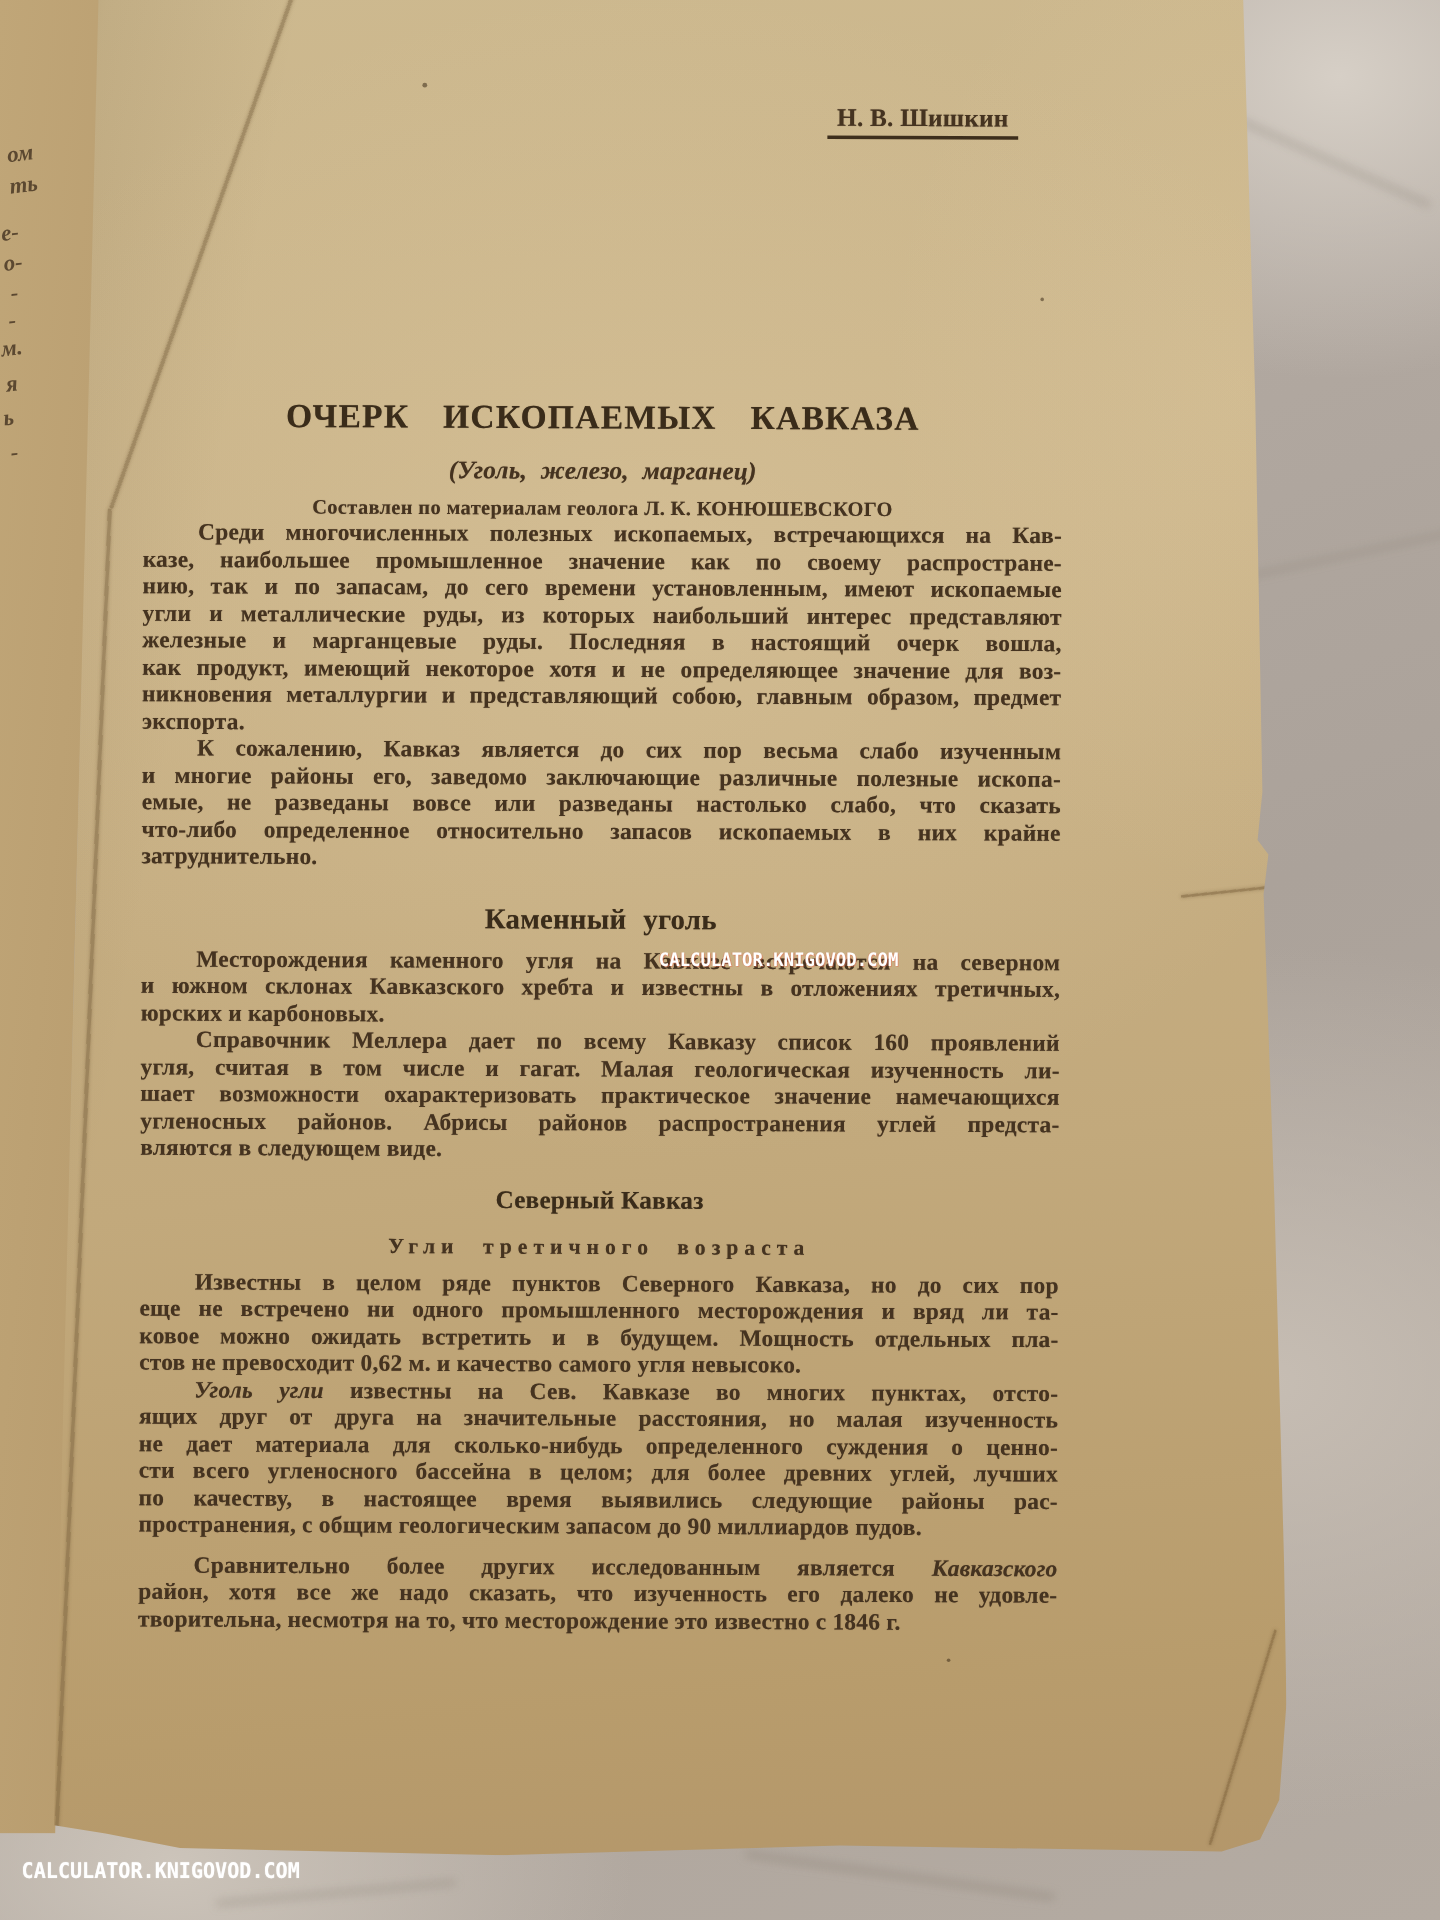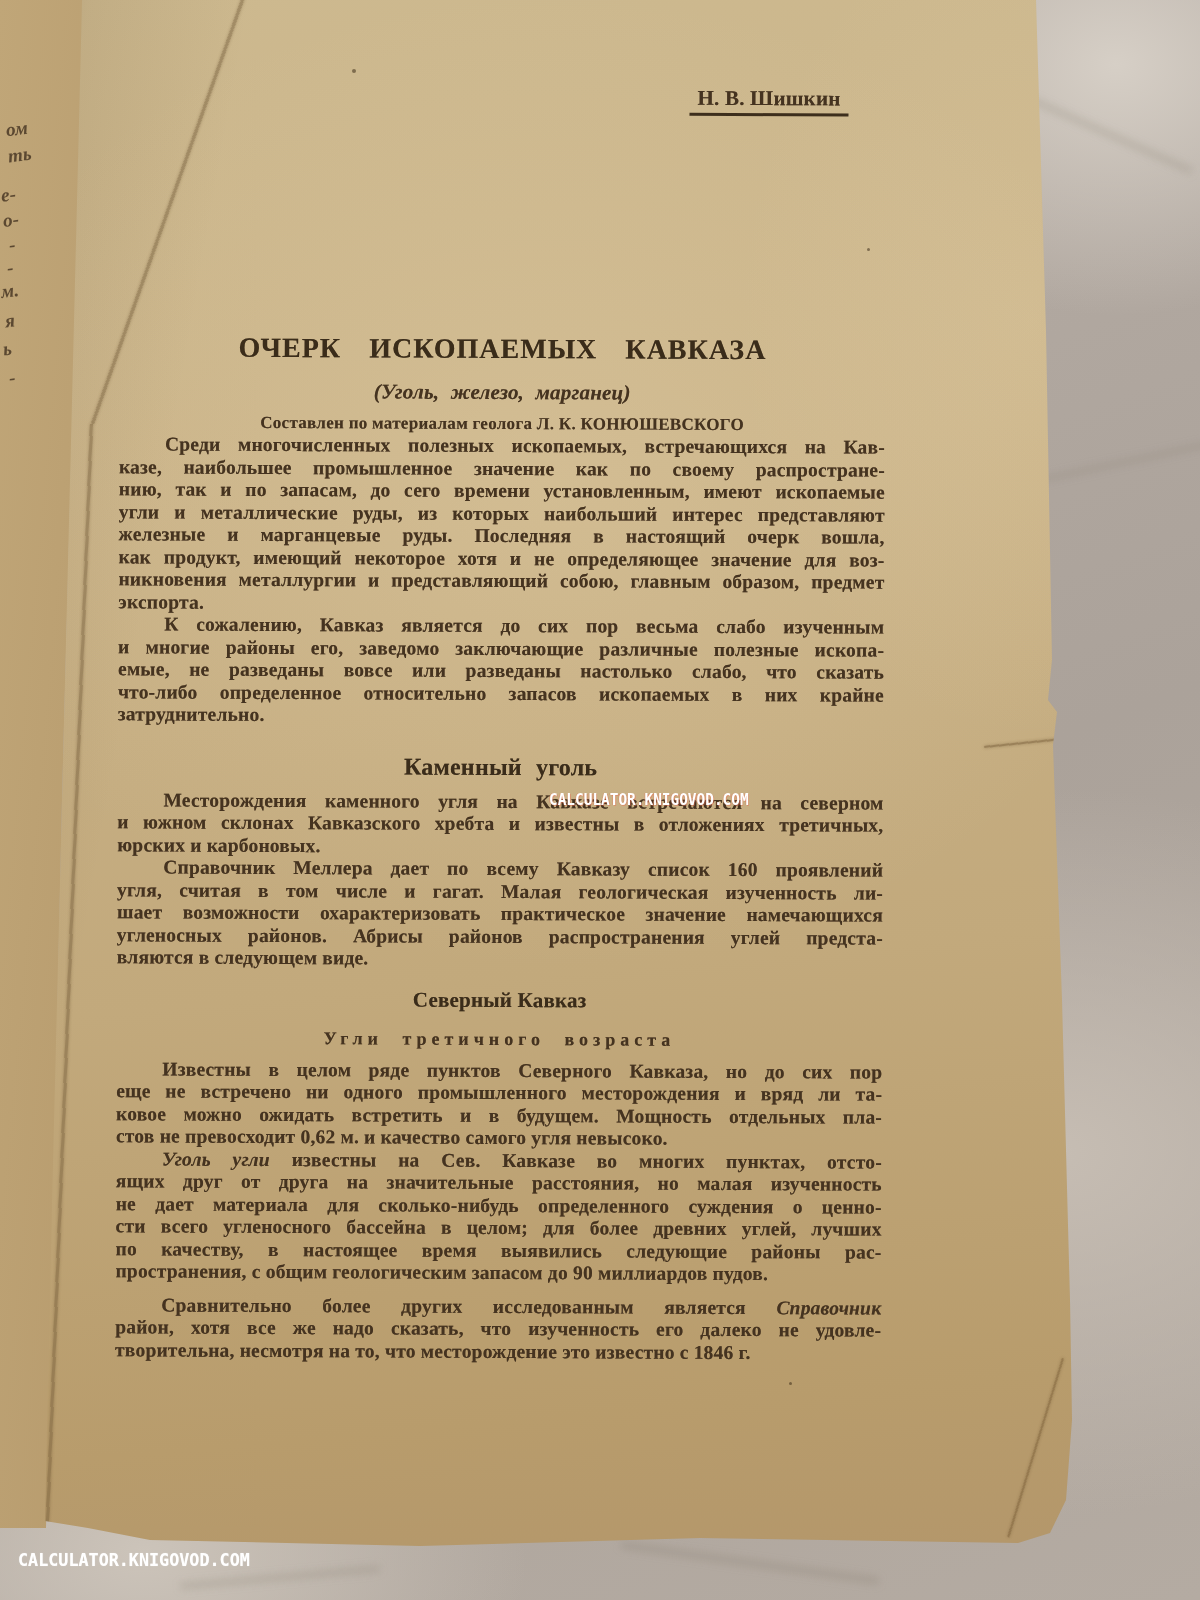--- a/index.html
+++ b/index.html
@@ -161,21 +161,21 @@
           </div>
           <div class="para">
             <div class="pline first"><span class="it">Уголь угли</span><span> известны на Сев. Кавказе во многих пунктах, отсто-</span></div>
             <div class="pline">ящих друг от друга на значительные расстояния, но малая изученность</div>
             <div class="pline">не дает материала для сколько-нибудь определенного суждения о ценно-</div>
             <div class="pline">сти всего угленосного бассейна в целом; для более древних углей, лучших</div>
             <div class="pline">по качеству, в настоящее время выявились следующие районы рас-</div>
             <div class="pline last">пространения, с общим геологическим запасом до 90 миллиардов пудов.</div>
           </div>
           <div class="para">
-            <div class="pline first"><span>Сравнительно более других исследованным является </span><span class="it">Справочник</span></div>
+            <div class="pline first"><span>Сравнительно более других исследованным является </span><span class="it">Кавказского</span></div>
             <div class="pline">район, хотя все же надо сказать, что изученность его далеко не удовле-</div>
             <div class="pline last">творительна, несмотря на то, что месторождение это известно с 1846 г.</div>
           </div>
         </div>
     </div>
   </div>
 
   <div class="wm wm-center">CALCULATOR.KNIGOVOD.COM</div>
   <div class="wm wm-bottom">CALCULATOR.KNIGOVOD.COM</div>
 </div>

